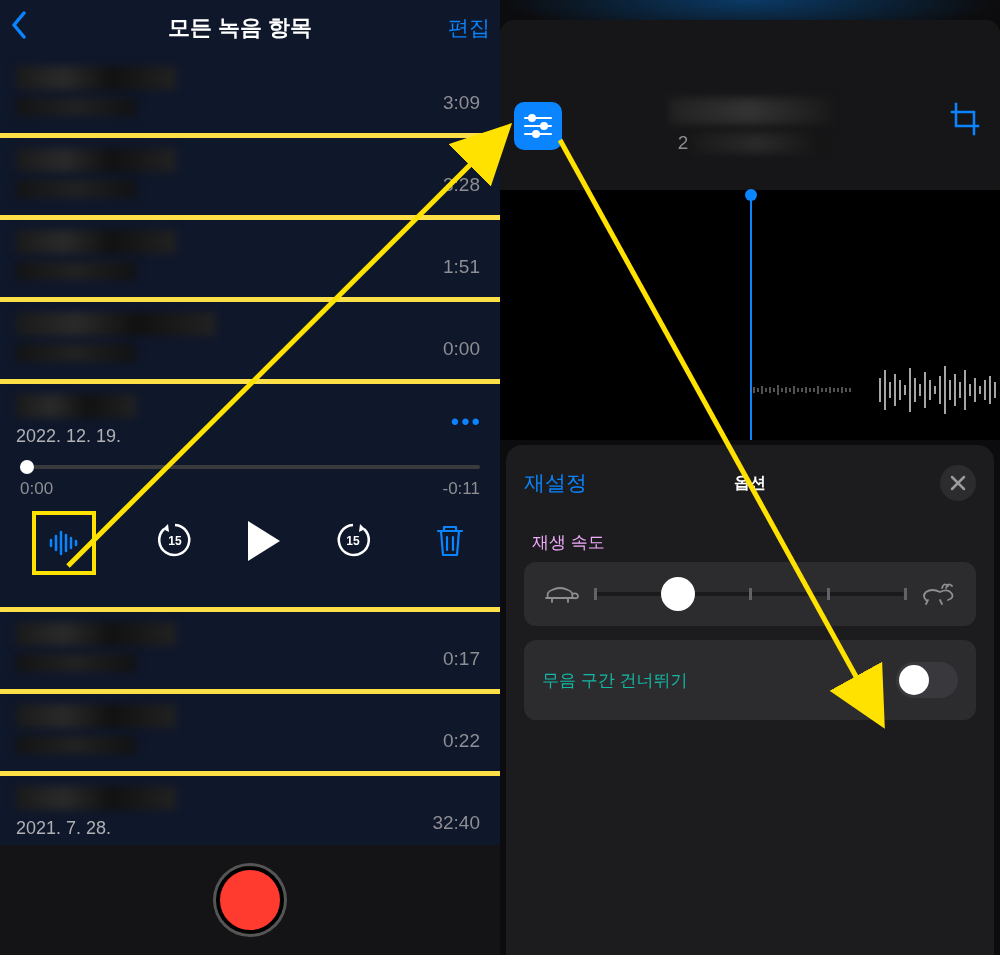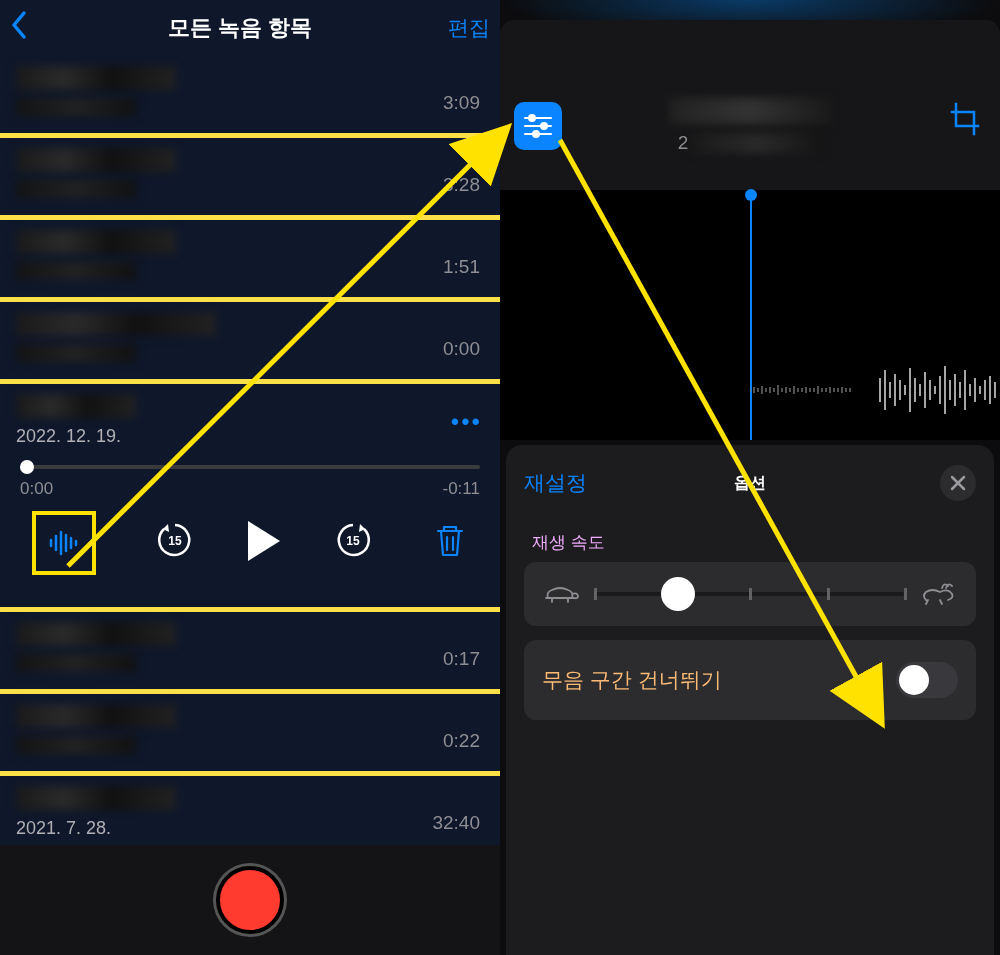--- a/index.html
+++ b/index.html
@@ -108,21 +108,21 @@
   .section-lbl { color:#f0abfc; font-size:17px; margin: 28px 0 8px 8px; }
   .speed-card, .opt-card {
     background:#2c2c2e; border-radius:12px; padding: 20px 18px;
     display:flex; align-items:center; justify-content:space-between;
   }
   .speed-card { gap: 14px; }
   .slider-track { flex:1; height:4px; background:#1a1a1c; position:relative; border-radius:2px;}
   .slider-tick { position:absolute; top:-4px; width:3px; height:12px; background:#636366;}
   .slider-thumb { position:absolute; top:-15px; width:34px; height:34px; border-radius:50%; background:#fff;}
   .opt-card { margin-top: 14px; padding: 22px 18px;}
-  .opt-label { color:#fdba74; font-size:21px;}
+  .opt-label { color:#14b8a6; font-size:17px;}
   .toggle { width:62px; height:36px; border-radius:18px; position:relative;}
   .toggle.off { background:#39393d;}
   .toggle.on { background:#30d158;}
   .toggle .knob { position:absolute; top:3px; width:30px; height:30px; border-radius:50%; background:#fff;}
   .toggle.off .knob { left:3px;}
   .toggle.on .knob { right:3px;}
 
   
   .arrow { position:absolute; pointer-events:none; }
 </style>

